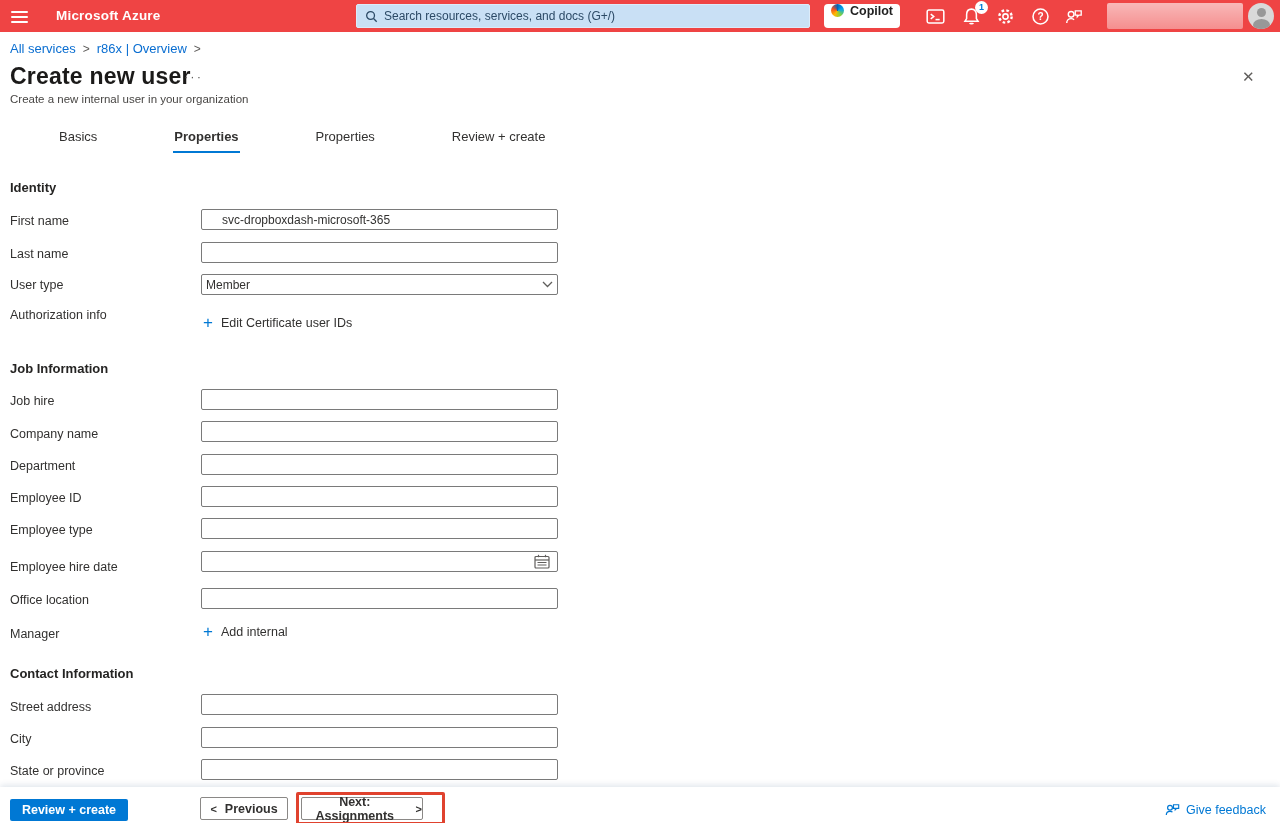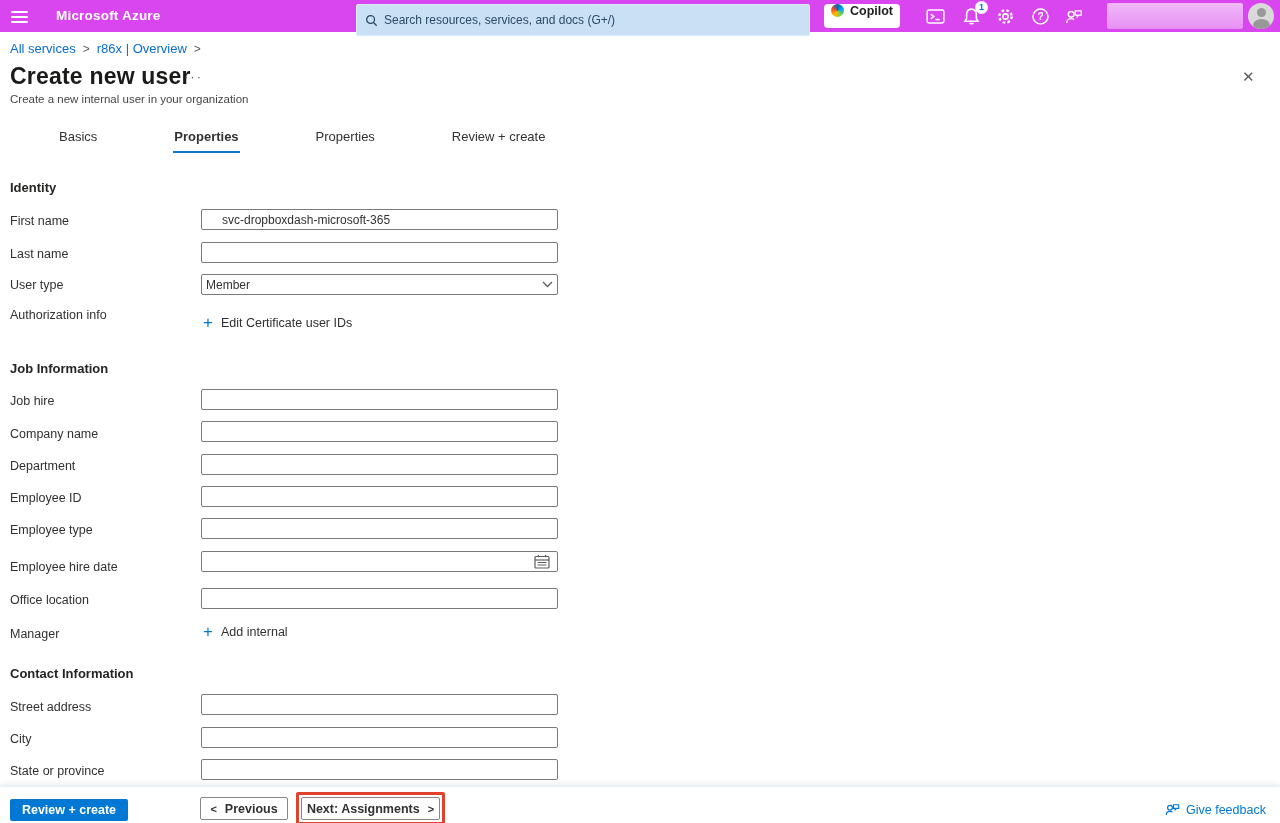--- a/index.html
+++ b/index.html
@@ -2,26 +2,26 @@
 <html><head>
 <meta charset="utf-8">
 <style>
   * { margin:0; padding:0; box-sizing:border-box; }
   html,body { background:#fff; }
   .app {
     position:relative; width:1280px; height:823px; background:#fff;
     font-family:"Liberation Sans", sans-serif; color:#323130; overflow:hidden;
   }
   
-  .topbar { position:absolute; top:0; left:0; width:1280px; height:32px; background:#d946ef; }
+  .topbar { position:absolute; top:0; left:0; width:1280px; height:32px; background:#ef4444; }
   .hamburger { position:absolute; left:11px; top:8px; width:18px; height:16px; cursor:pointer; }
   .hamburger span { display:block; width:17px; height:2px; background:#fff; margin:3px 0; border-radius:1px; }
   .portal-title { position:absolute; left:56px; top:8px; color:#fff; font-size:13.5px; font-weight:700; letter-spacing:.2px; cursor:pointer; }
   .searchbox {
-    position:absolute; left:356px; top:4px; width:454px; height:32px;
+    position:absolute; left:356px; top:4px; width:454px; height:24px;
     background:#c9e0f5; border:1px solid #dcebf9; border-radius:2px;
     display:flex; align-items:center; padding:0 8px; gap:6px;
   }
   .searchbox input {
     flex:1; border:none; outline:none; background:transparent;
     font-family:"Liberation Sans", sans-serif; font-size:12px; color:#223c57;
   }
   .searchbox input::placeholder { color:#2c4a66; opacity:1; }
   .copilot-btn {
     position:absolute; left:824px; top:4px; width:76px; height:24px; background:#fff;
@@ -77,21 +77,21 @@
     position:absolute; left:10px; top:799px; width:118px; height:22px; background:#0078d4;
     color:#fff; border:none; border-radius:2px; font-family:"Liberation Sans", sans-serif;
     font-size:12.5px; font-weight:700; cursor:pointer;
   }
   .btn-outline {
     position:absolute; background:#fff; border:1px solid #8a8886; border-radius:2px;
     font-family:"Liberation Sans", sans-serif; font-size:12.5px; font-weight:700; color:#323130;
     cursor:pointer; display:flex; align-items:center; justify-content:center; gap:8px;
   }
   .btn-prev { left:200px; top:797px; width:88px; height:23px; }
-  .btn-next { left:301px; top:797px; width:139px; height:23px; }
+  .btn-next { left:301px; top:797px; width:122px; height:23px; }
   .annotation-box { position:absolute; left:296px; top:792px; width:149px; height:33px;
     border:3px solid #e0422e; border-radius:2px; pointer-events:none; }
   .chev { font-size:11px; font-weight:700; }
   .feedback-link { position:absolute; left:1164px; top:802px; display:flex; align-items:center; gap:6px;
     color:#0078d4; font-size:12.5px; cursor:pointer; }
 </style>
 </head>
 <body>
 
 <div class="app">

